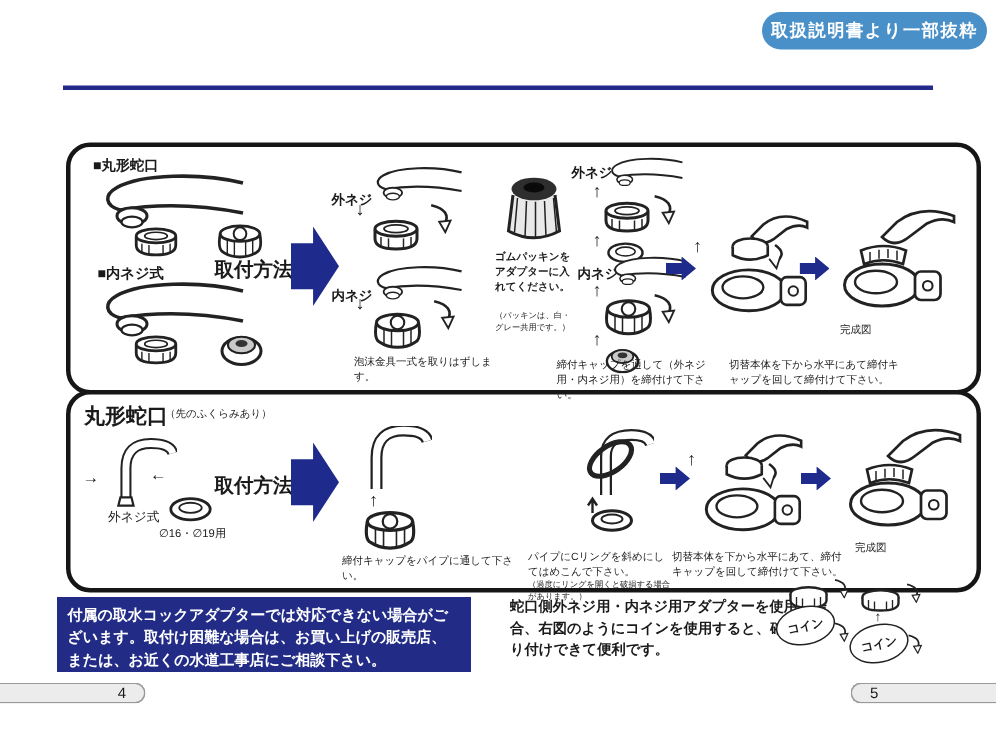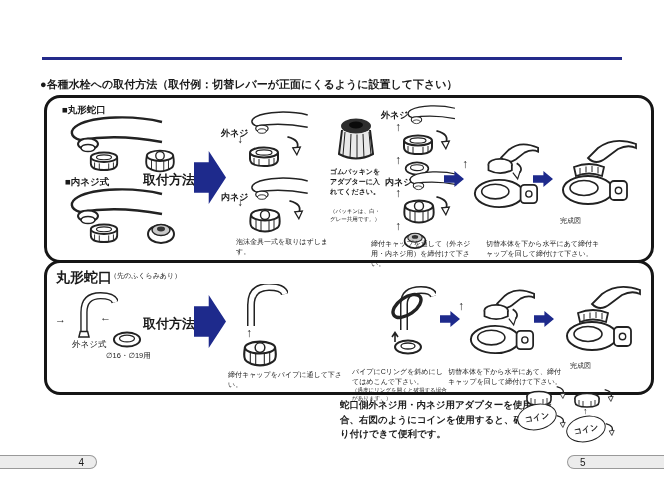--- a/index.html
+++ b/index.html
@@ -108,22 +108,22 @@
     <symbol id="sym-coincap" viewBox="0 0 30 18">
       <ellipse cx="15" cy="6" rx="12" ry="4.5" fill="#fff" stroke="#222" stroke-width="1.6"></ellipse>
       <path d="M3,6 L3,10 Q3,15 15,15 Q27,15 27,10 L27,6" fill="#fff" stroke="#222" stroke-width="1.6"></path>
       <path d="M7,13.6 L7,8 M11,15 L11,9 M19,15 L19,9 M23,13.6 L23,8" stroke="#222" stroke-width="0.9"></path>
     </symbol>
   </defs>
 </svg>
 
 <div class="page">
 
+  <div class="abs badge" style="left:508px;top:8px;width:150px;height:25px">取扱説明書より一部抜粋</div>
   <div class="abs rule" style="left:42px;top:57px;width:580px;height:3px"></div>
-  <div class="abs subtitle" style="left:40px;top:77px">●各種水栓への取付方法（取付例：切替レバーが正面にくるように設置して下さい）</div>
 
   <div class="abs panel" style="left:44px;top:95px;width:610px;height:168px"></div>
   <div class="abs panel" style="left:44px;top:260px;width:610px;height:135px"></div>
 
   <span class="abs lbl" style="left:62px;top:104px;font-size:9.5px">■丸形蛇口</span>
   <svg class="abs" style="left:64px;top:114px" width="100" height="42">
       <use href="#sym-faucet"></use>
     </svg>
   <svg class="abs" style="left:88px;top:150px" width="32" height="23">
       <use href="#sym-cap"></use>
@@ -267,20 +267,21 @@
     </svg>
   <div class="abs cap" style="left:448px;top:367px;width:120px">切替本体を下から水平にあて、締付キャップを回して締付けて下さい。</div>
 
   <div class="abs mini-arrow" style="left:534px;top:311px;width:20px;height:16px"></div>
 
   <svg class="abs" style="left:556px;top:284px" width="88" height="72">
       <use href="#sym-done"></use>
     </svg>
   <span class="abs cap" style="left:570px;top:361px">完成図</span>
 
+  <div class="abs navy-box" style="left:38px;top:398px;width:276px;height:50px">付属の取水コックアダプターでは対応できない場合がございます。取付け困難な場合は、お買い上げの販売店、または、お近くの水道工事店にご相談下さい。</div>
   <div class="abs coin-note" style="left:340px;top:398px;width:214px">蛇口側外ネジ用・内ネジ用アダプターを使用の場合、右図のようにコインを使用すると、確実に取り付けできて便利です。</div>
 
   <svg class="abs" style="left:524px;top:390px" width="30" height="18">
       <use href="#sym-coincap"></use>
     </svg>
   <svg class="abs" style="left:555px;top:385px" width="12" height="14">
       <use href="#sym-rot"></use>
     </svg>
   <div class="abs coin-oval" style="left:517px;top:404px;width:38px;height:24px">
     <span>コイン</span>

